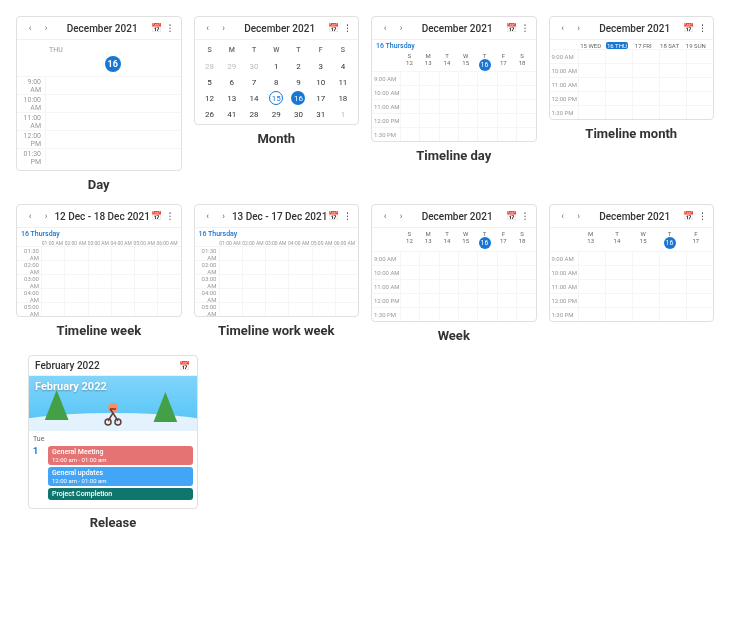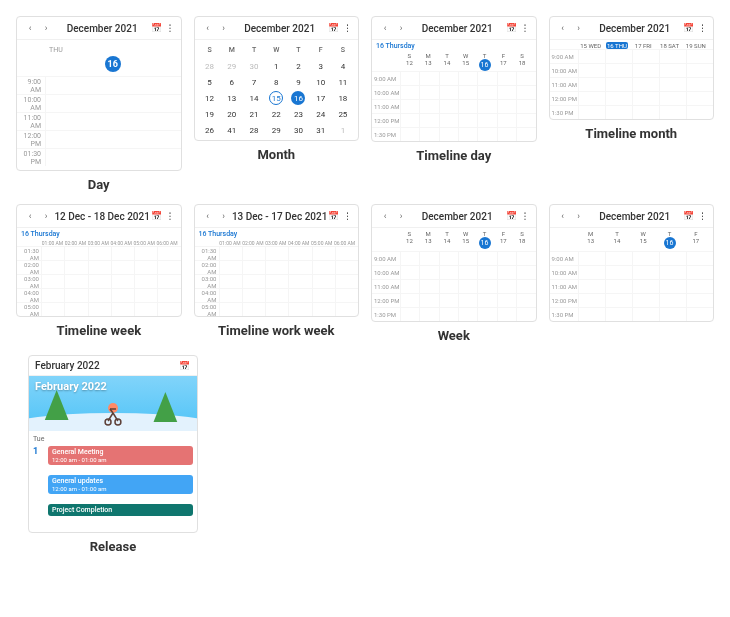--- a/index.html
+++ b/index.html
@@ -170,21 +170,21 @@
     }
     .agenda-date-row {
       display: flex;
       gap: 4px;
       margin-bottom: 3px;
     }
     .agenda-event {
       border-radius: 3px;
       padding: 2px 4px;
       font-size: 7px;
-      margin-bottom: 10px;
+      margin-bottom: 2px;
       color: #fff;
     }
     .event-red { background: #e57373; }
     .event-blue { background: #42a5f5; }
     .event-brown { background: #0f766e; }
     
     .widget-label {
       text-align: center;
       font-size: 13px;
       font-weight: bold;
@@ -326,29 +326,20 @@
           <div class="month-cell">
             <div style="border:1px solid #1976d2;border-radius:50%;width:14px;height:14px;display:flex;align-items:center;justify-content:center;color:#1976d2;font-size:8px;">15</div>
           </div>
           <div class="month-cell">
             <div style="background:#1976d2;border-radius:50%;width:14px;height:14px;display:flex;align-items:center;justify-content:center;color:#fff;font-size:8px;">16</div>
           </div>
           <div class="month-cell">17</div>
           <div class="month-cell">18</div>
         </div>
 
-        <div class="month-row">
-          <div class="month-cell">19</div>
-          <div class="month-cell">20</div>
-          <div class="month-cell">21</div>
-          <div class="month-cell">22</div>
-          <div class="month-cell">23</div>
-          <div class="month-cell">24</div>
-          <div class="month-cell">25</div>
-        </div>
 
         <div class="month-row">
           <div class="month-cell">26</div>
           <div class="month-cell">41</div>
           <div class="month-cell">28</div>
           <div class="month-cell">29</div>
           <div class="month-cell">30</div>
           <div class="month-cell">31</div>
           <div class="month-cell other-month">1</div>
         </div>

